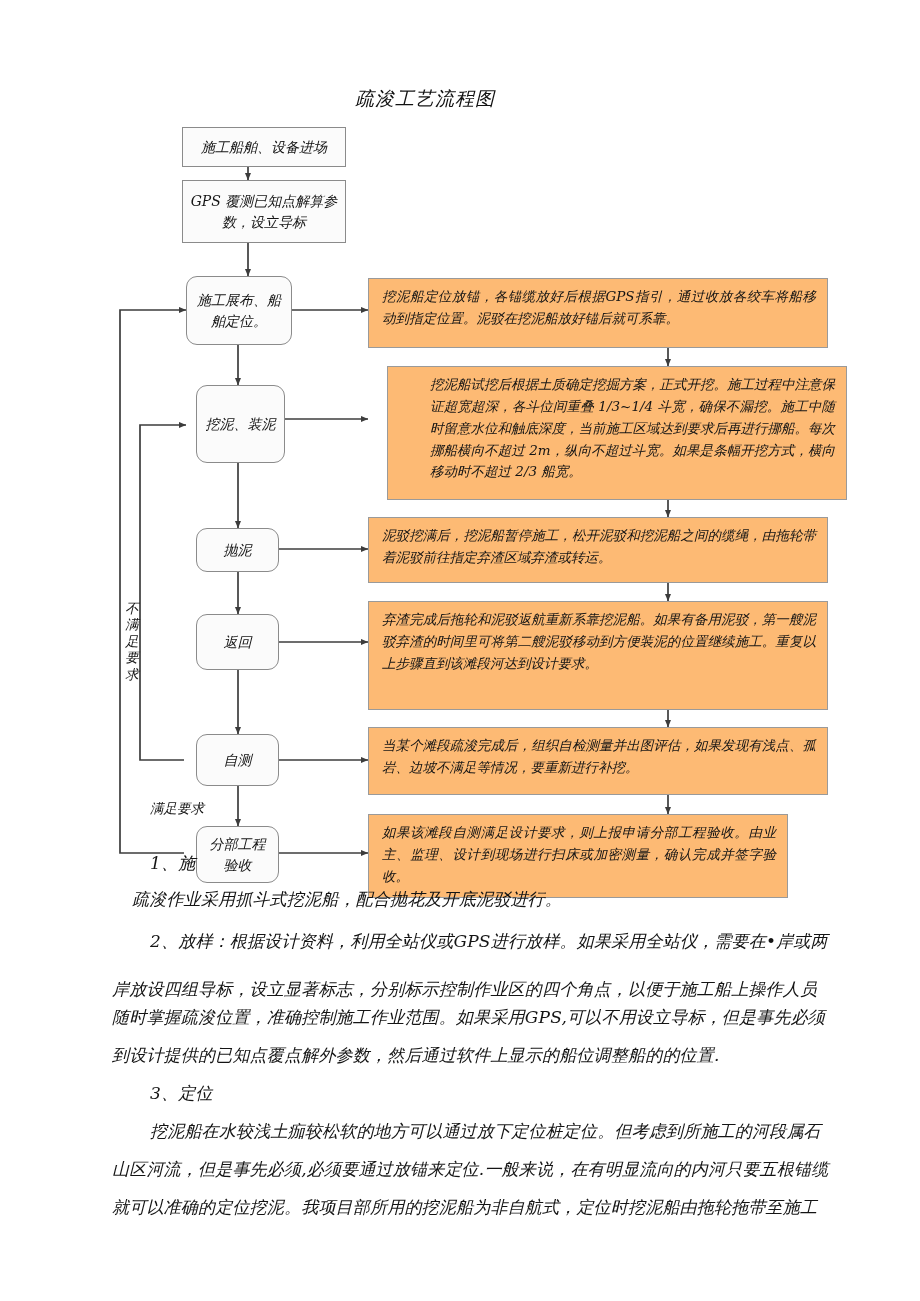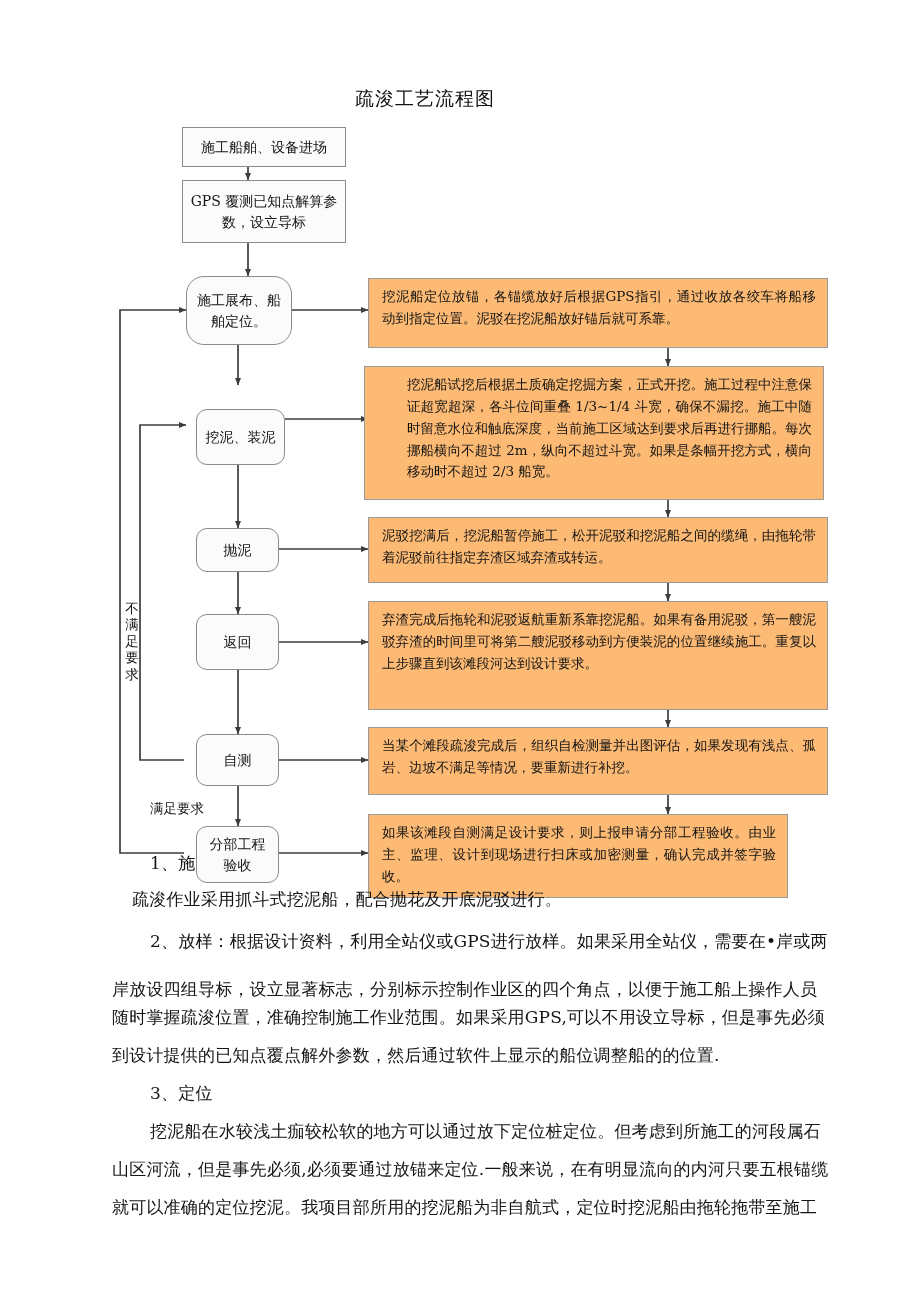--- a/index.html
+++ b/index.html
@@ -15,20 +15,21 @@
     color: #1a1a1a;
     overflow: hidden;
   }
 
   
   #page {
     position: absolute;
     inset: 0;
     width: 920px;
     height: 1301px;
+    font-style: italic;
   }
 
   
   .chart-title {
     position: absolute;
     left: 355px;
     top: 86px;
     font-size: 19px;
     font-family: "DejaVu Serif", "Liberation Serif", serif;
     letter-spacing: 1px;
@@ -153,25 +154,25 @@
   <div id="flow">
 
     <div class="node square" style="left:166px; top:127px; width:164px; height:40px;">
       <span>施工船舶、设备进场</span>
     </div>
 
     <div class="node square" style="left:166px; top:180px; width:164px; height:63px;">
       <span>GPS 覆测已知点解算参数，设立导标</span>
     </div>
 
-    <div class="node rounded" style="left:186px; top:276px; width:106px; height:69px;border-radius:18px;">
+    <div class="node rounded" style="left:186px; top:276px; width:106px; height:69px;">
       <span>施工展布、船舶定位。</span>
     </div>
 
-    <div class="node rounded" style="left:196px; top:385px; width:89px; height:56px;margin-top:24px;">
+    <div class="node rounded" style="left:196px; top:385px; width:89px; height:78px;">
       <span>挖泥、装泥</span>
     </div>
 
     <div class="node rounded" style="left:196px; top:528px; width:83px; height:44px;">
       <span>抛泥</span>
     </div>
 
     <div class="node rounded" style="left:196px; top:614px; width:83px; height:56px;">
       <span>返回</span>
     </div>
@@ -181,21 +182,21 @@
     </div>
 
     <div class="node rounded" style="left:196px; top:826px; width:83px; height:57px;">
       <span>分部工程验收</span>
     </div>
 
     <div class="desc" style="left:368px; top:278px; width:460px; height:70px;">
       <span>挖泥船定位放锚，各锚缆放好后根据GPS指引，通过收放各绞车将船移动到指定位置。泥驳在挖泥船放好锚后就可系靠。</span>
     </div>
 
-    <div class="desc" style="left:364px; top:366px; width:460px; height:134px;padding-left:42px;">
+    <div class="desc" style="left:387px; top:366px; width:460px; height:134px;padding-left:42px;">
       <span>挖泥船试挖后根据土质确定挖掘方案，正式开挖。施工过程中注意保证超宽超深，各斗位间重叠 1/3~1/4 斗宽，确保不漏挖。施工中随时留意水位和触底深度，当前施工区域达到要求后再进行挪船。每次挪船横向不超过 2m，纵向不超过斗宽。如果是条幅开挖方式，横向移动时不超过 2/3 船宽。</span>
     </div>
 
     <div class="desc" style="left:368px; top:517px; width:460px; height:66px;">
       <span>泥驳挖满后，挖泥船暂停施工，松开泥驳和挖泥船之间的缆绳，由拖轮带着泥驳前往指定弃渣区域弃渣或转运。</span>
     </div>
 
     <div class="desc" style="left:368px; top:601px; width:460px; height:109px;">
       <span>弃渣完成后拖轮和泥驳返航重新系靠挖泥船。如果有备用泥驳，第一艘泥驳弃渣的时间里可将第二艘泥驳移动到方便装泥的位置继续施工。重复以上步骤直到该滩段河达到设计要求。</span>
     </div>

